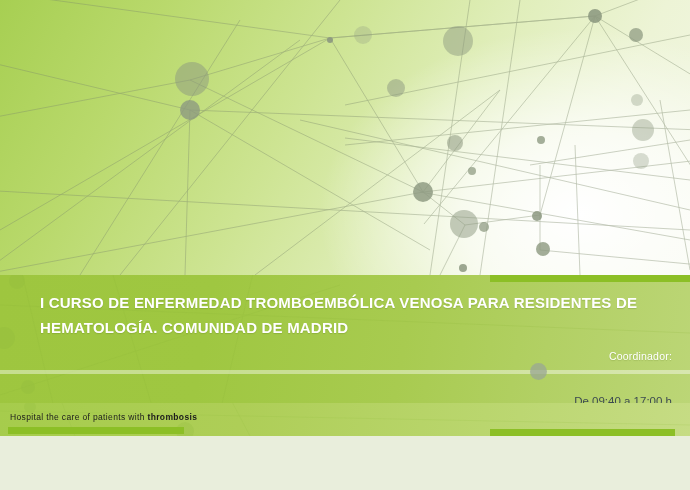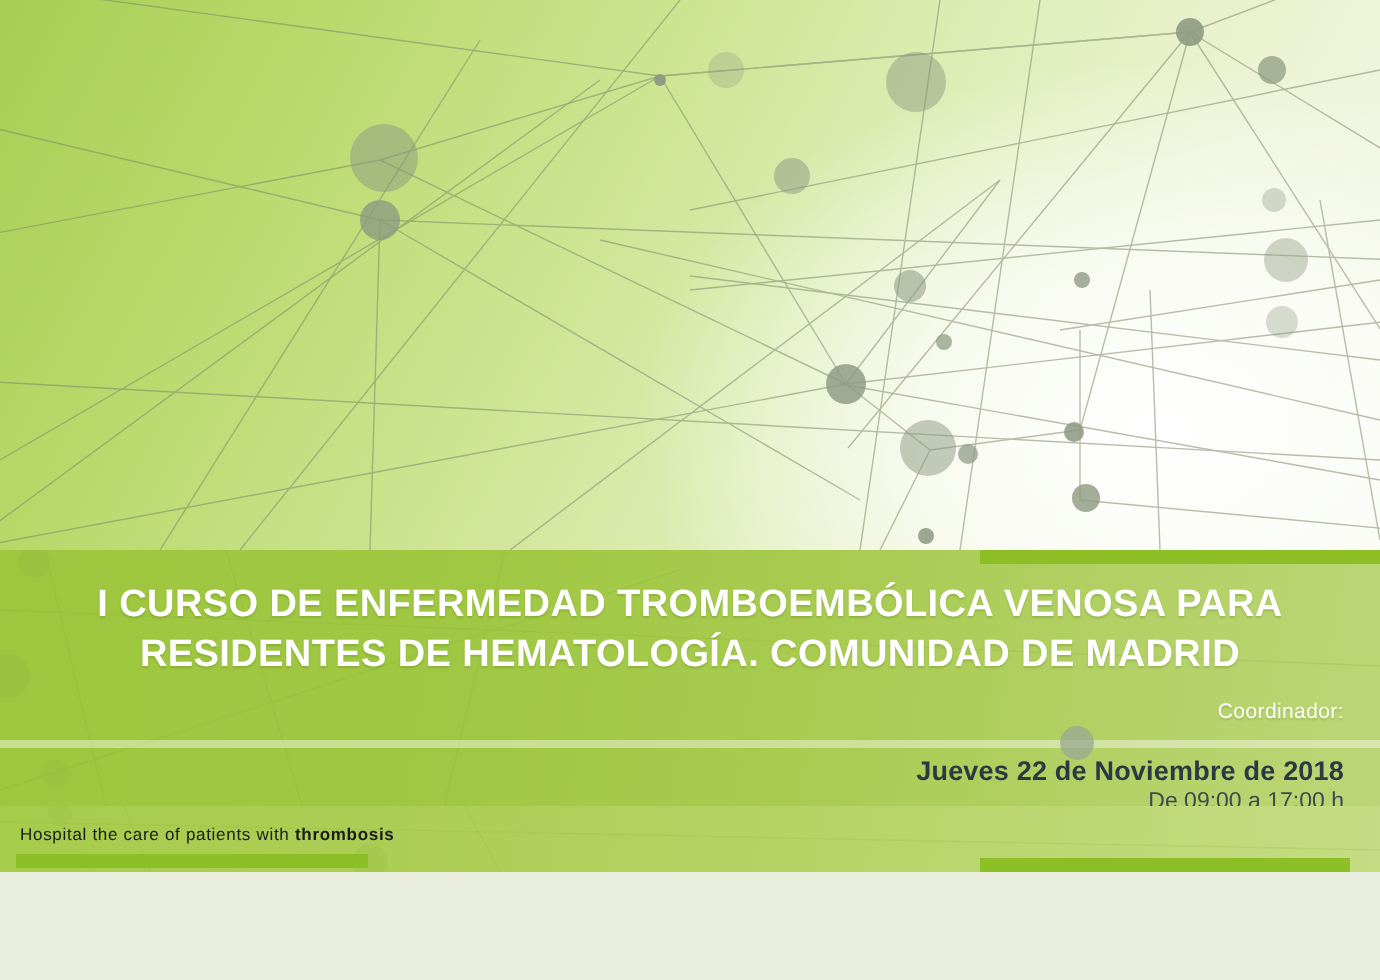--- a/index.html
+++ b/index.html
@@ -43,24 +43,24 @@
     position: absolute; left: 0; top: 95px; width: 690px; height: 4px;
     background: rgba(255,255,255,0.42);
   }
   .band-sep-dot {
     position: absolute; left: 530px; top: 88px; width: 17px; height: 17px;
     border-radius: 50%; background: #9aa794; opacity: .75;
   }
 
   .title {
     position: absolute; left: 40px; top: 15px; width: 610px;
-    text-align: center;
+    text-align: left;
     color: #ffffff;
     font-weight: bold;
-    font-size: 19px;
+    font-size: 15px;
     line-height: 25px;
     letter-spacing: .2px;
     text-shadow: 0 1px 1px rgba(90,120,30,.28);
   }
   .coordinator-label {
     position: absolute; right: 18px; top: 63px;
     color: #ffffff; font-size: 10.5px; letter-spacing: .2px;
     text-shadow: 0 1px 1px rgba(90,120,30,.25);
     margin-top: 12px;
   }
@@ -204,22 +204,21 @@
 
     <div class="band-accent-top"></div>
 
     <div class="title">I CURSO DE ENFERMEDAD TROMBOEMBÓLICA VENOSA PARA RESIDENTES DE HEMATOLOGÍA. COMUNIDAD DE MADRID</div>
 
     <div class="band-sep"></div>
     <div class="band-sep-dot"></div>
 
     <div class="coordinator-label">Coordinador:</div>
 
-    <div class="event-date">Jueves 22 de Noviembre de 2018</div>
-    <div class="event-time">De 09:00 a 17:00 h</div>
+    <div class="event-time">De 09:40 a 17:00 h</div>
     <div class="event-venue">Salón de actos Hospital Fundación Jiménez Díaz</div>
   </div>
 
   <div class="tagline-strip">
     <svg class="tagline-strip-svg" viewBox="0 0 690 33" preserveAspectRatio="none">
       <g stroke="#93bd40" stroke-width="0.7" fill="none" opacity="0.6">
         <path d="M60,-5 L75,33"></path>
         <path d="M230,-5 L250,33"></path>
         <path d="M0,8 L690,22"></path>
       </g>

